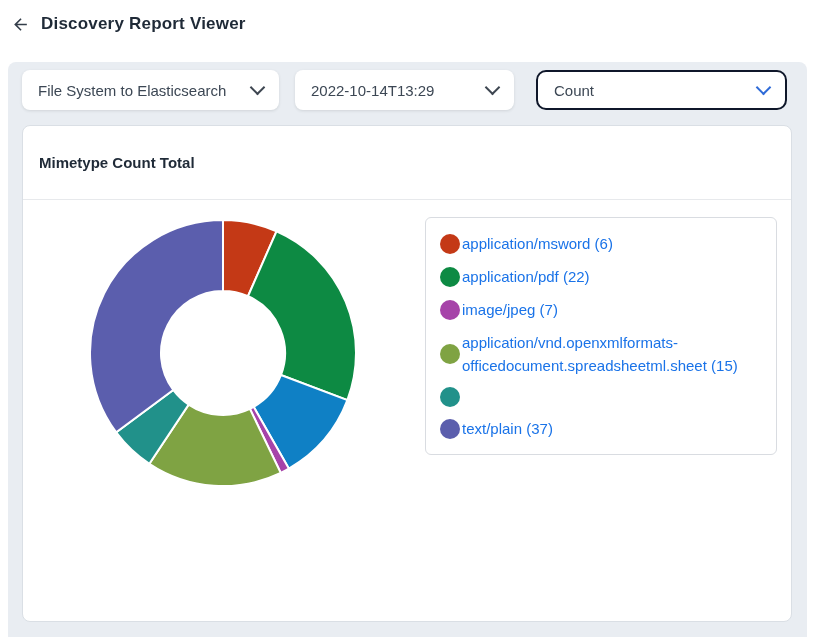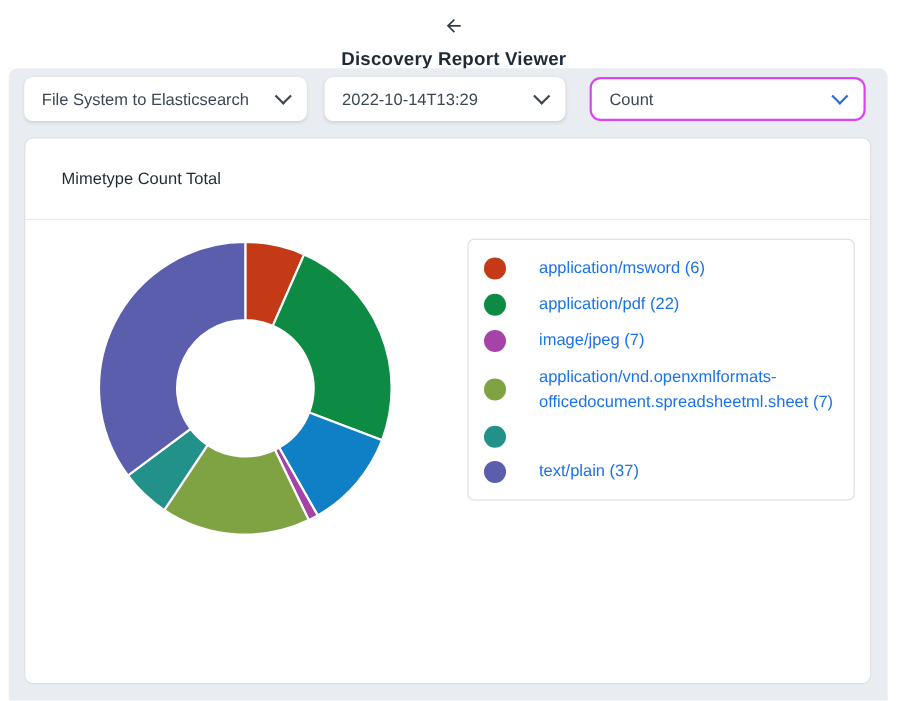--- a/index.html
+++ b/index.html
@@ -4,21 +4,21 @@
 <style>
   html, body { margin:0; padding:0; }
   body {
     width:815px; height:637px; background:#ffffff;
     font-family:"Liberation Sans","DejaVu Sans",sans-serif;
     -webkit-font-smoothing:antialiased;
   }
   .page { position:relative; width:815px; height:637px; overflow:hidden; }
 
   
-  .topbar { display:flex; align-items:center; gap:11px; padding:14px 0 0 10px; height:40px; box-sizing:border-box;flex-direction:column; }
+  .topbar { display:flex; align-items:flex-start; gap:11px; padding:14px 0 0 10px; height:40px; box-sizing:border-box; }
   .back-btn { width:20px; height:20px; display:flex; align-items:center; justify-content:center; cursor:pointer; }
   .back-btn svg { fill:#333d49; }
   .page-title { margin:0; font-size:17px; font-weight:700; color:#1f2a37; letter-spacing:.2px; }
 
   
   .panel {
     position:absolute; left:8px; top:62px; width:799px; height:575px;
     background:#e9edf2; border-radius:8px 8px 0 0;
   }
 
@@ -30,44 +30,44 @@
     box-shadow:0 1px 3px rgba(60,64,67,.14);
   }
   .select-value { font-size:15px; color:#3c4754; flex:1; white-space:nowrap; overflow:hidden; }
   .chevron {
     width:9px; height:9px; flex-shrink:0; margin-left:12px; margin-top:-5px;
     border-right:2px solid #3e4651; border-bottom:2px solid #3e4651;
     transform:rotate(45deg);
   }
   .select-pipeline { width:257px; margin-right:16px; }
   .select-date { width:219px; margin-right:22px; }
-  .select-metric { width:251px; border:2px solid #d946ef; border-radius:10px; box-shadow:none; }
+  .select-metric { width:251px; border:2px solid #0f172a; border-radius:10px; box-shadow:none; }
   .select-metric .chevron { border-color:#2f6bd8; }
 
   
   .card {
     position:absolute; left:14px; top:63px; width:770px; height:497px;
     background:#ffffff; border:1px solid #dadfe5; border-radius:8px; box-sizing:border-box;
   }
   .card-header {
     height:74px; display:flex; align-items:center; padding-left:16px;
     border-bottom:1px solid #e7e9ec; box-sizing:border-box;
   }
-  .card-title { margin:17px; font-size:15px; font-weight:400; color:#1f2a37; }
+  .card-title { margin:0; font-size:15px; font-weight:700; color:#1f2a37; }
   .card-body { position:relative; height:421px; }
 
   
   .donut { position:absolute; left:64px; top:17px; }
 
   
   .legend {
     position:absolute; left:402px; top:17px; width:352px; box-sizing:border-box;
     border:1px solid #d9dce1; border-radius:6px; background:#ffffff; padding:9px 0;
   }
-  .legend-item { display:flex; align-items:center; gap:30px; padding:5px 14px; cursor:pointer; }
+  .legend-item { display:flex; align-items:center; gap:2px; padding:5px 14px; cursor:pointer; }
   .legend-dot { width:20px; height:20px; border-radius:50%; flex-shrink:0; }
   .legend-label {
     font-size:15px; line-height:23px; color:#1a73e8;
     overflow-wrap:anywhere; word-break:break-word;
   }
 </style>
 </head>
 <body>
 
 <div class="page">
@@ -120,21 +120,21 @@
             <div class="legend-item">
               <span class="legend-dot" style="background: rgb(13, 138, 67);"></span>
               <span class="legend-label">application/pdf (22)</span>
             </div>
             <div class="legend-item">
               <span class="legend-dot" style="background: rgb(166, 67, 169);"></span>
               <span class="legend-label">image/jpeg (7)</span>
             </div>
             <div class="legend-item">
               <span class="legend-dot" style="background: rgb(127, 163, 67);"></span>
-              <span class="legend-label">application/vnd.openxmlformats-officedocument.spreadsheetml.sheet (7)</span>
+              <span class="legend-label">application/vnd.openxmlformats-officedocument.spreadsheetml.sheet (15)</span>
             </div>
             <div class="legend-item">
               <span class="legend-dot" style="background: rgb(33, 145, 138);"></span>
             </div>
             <div class="legend-item">
               <span class="legend-dot" style="background: rgb(91, 94, 173);"></span>
               <span class="legend-label">text/plain (37)</span>
             </div>
           </div>
       </div>

